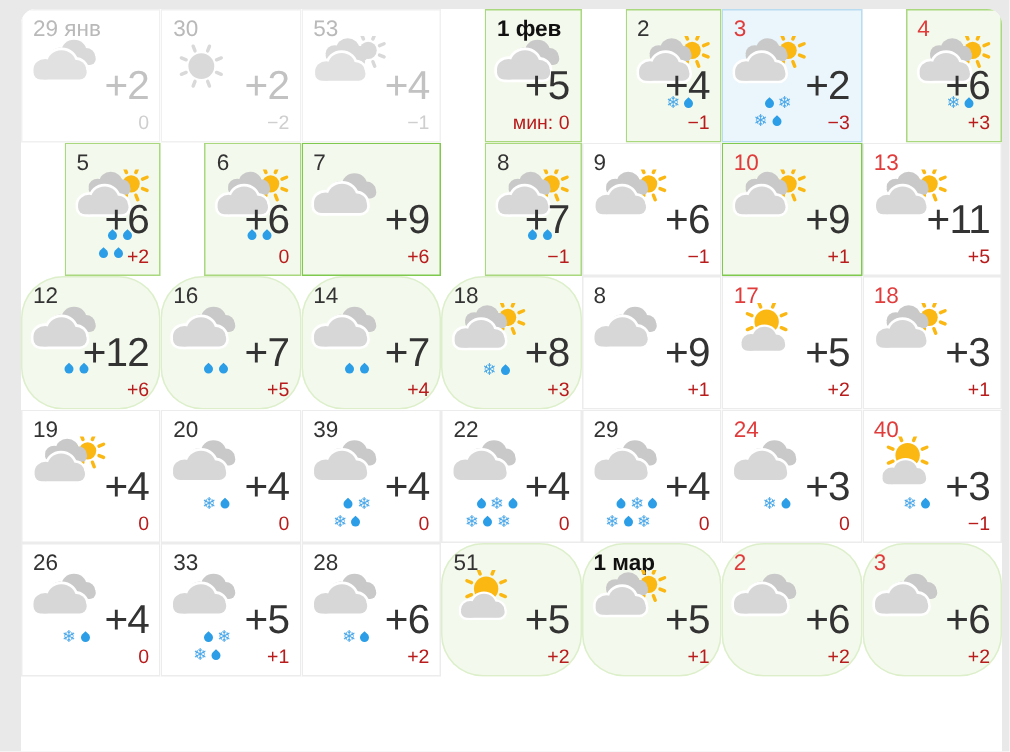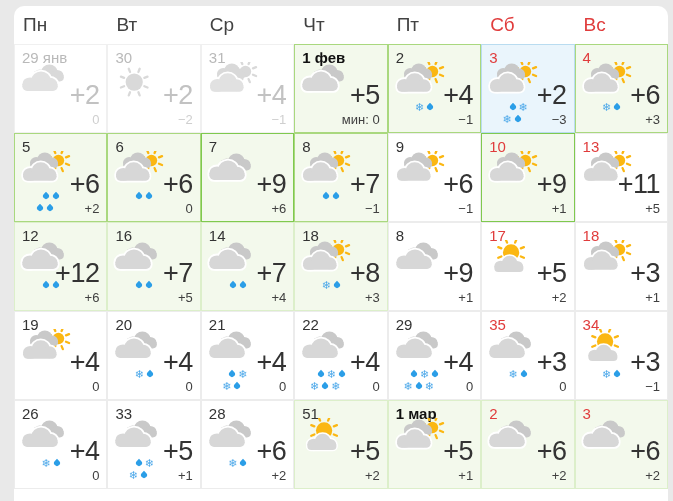--- a/index.html
+++ b/index.html
@@ -21,24 +21,24 @@
     padding-left:9px;font-size:19px;color:#424242;
   }
   .weekday.weekend{color:var(--red,#e03c3c);}
   .grid{
     display:grid;grid-template-columns:repeat(7,1fr);
     grid-auto-rows:89px;
   }
   .cell{position:relative;background:#fff;cursor:pointer;}
   .c-past       {box-shadow:inset 0 0 0 1px #f0f0f0;}
   .c-plain      {box-shadow:inset 0 0 0 1px #ececec;}
-  .c-green      {box-shadow:inset 0 0 0 1px var(--greenBorder);background:var(--greenBg);}
+  .c-green      {box-shadow:inset 0 0 0 1px var(--greenBorder);background:var(--greenBg);margin-left:29px;}
   .c-green-strong{box-shadow:inset 0 0 0 1px var(--greenStrong);background:var(--greenBg);z-index:2;}
   .c-today      {box-shadow:inset 0 0 0 1px var(--todayBorder);background:var(--todayBg);z-index:2;}
-  .c-green-soft {box-shadow:inset 0 0 0 1px var(--softBorder);background:var(--greenBg);}
+  .c-green-soft {box-shadow:inset 0 0 0 1px var(--softBorder);background:var(--greenBg);border-radius:28px;}
   .day-num{
     position:absolute;left:8px;top:5px;font-size:15px;color:#333;line-height:18px;
   }
   .num-weekend{color:var(--red,#e03c3c);}
   .num-bold{font-weight:bold;color:#111;}
   .num-past{color:#b9b9b9;}
   .icon{position:absolute;left:3px;top:18px;width:58px;height:44px;}
   .precip{position:absolute;left:6px;top:57px;width:58px;text-align:center;}
   .precip-row{line-height:12px;height:12px;white-space:nowrap;}
   .precip-row + .precip-row{margin-left:-8px;}
@@ -50,38 +50,29 @@
   }
   .snow{
     font-family:"DejaVu Sans",sans-serif;font-size:11px;color:#4aa7e9;
     margin:0 1px;vertical-align:middle;
   }
   .temp{
     position:absolute;right:8px;top:36px;font-size:27px;color:#333;
     letter-spacing:-0.5px;line-height:30px;
   }
   .min{
-    position:absolute;right:8px;bottom:6px;font-size:13px;color:#404040;
+    position:absolute;right:8px;bottom:6px;font-size:13px;color:#b91c1c;
   }
   .cell.past-cell .temp{color:#c2c2c2;}
   .cell.past-cell .min{color:#cfcfcf;}
 </style>
 </head>
 <body style="--pageBg: #e9e9e9; --red: #e03c3c; --greenBg: #f3f9ec; --greenBorder: #a9d87e; --greenStrong: #7fc94e; --todayBg: #eaf5fc; --todayBorder: #b9dcf0; --softBorder: #dcefca;">
 
 <div class="panel">
-  <div class="weekday-row">
-      <div class="weekday">Пн</div>
-      <div class="weekday">Вт</div>
-      <div class="weekday">Ср</div>
-      <div class="weekday">Чт</div>
-      <div class="weekday">Пт</div>
-      <div class="weekday weekend">Сб</div>
-      <div class="weekday weekend">Вс</div>
-    </div>
   <div class="grid">
       <div class="cell c-past past-cell">
         <span class="day-num num-past">29 янв</span>
         <span class="icon"><svg viewBox="0 0 60 46" width="58" height="44" aria-hidden="true">
             <g transform="translate(13,1) scale(0.82)" fill="#d9d9d9">
               <ellipse cx="13" cy="16" rx="8.5" ry="7.5"></ellipse>
               <ellipse cx="25" cy="11.5" rx="10.5" ry="9.5"></ellipse>
               <ellipse cx="35" cy="16" rx="8" ry="7"></ellipse>
               <rect x="4.5" y="13" width="39" height="10.5" rx="5.2"></rect>
             </g>
@@ -113,21 +104,21 @@
               <line x1="20.6" y1="10.4" x2="19.3" y2="7.1"></line>
               <line x1="29.4" y1="10.4" x2="30.7" y2="7.1"></line>
               <line x1="35.6" y1="16.6" x2="38.9" y2="15.3"></line>
             </g>
             <circle cx="25" cy="21" r="9" fill="#d9d9d9"></circle>
           </svg></span>
         <span class="temp">+2</span>
         <span class="min">−2</span>
       </div>
       <div class="cell c-past past-cell">
-        <span class="day-num num-past">31</span>
+        <span class="day-num num-past">53</span>
         <span class="icon"><svg viewBox="0 0 60 46" width="58" height="44" aria-hidden="true">
             <g stroke="#d9d9d9" stroke-width="2.4" stroke-linecap="round" fill="none">
               <line x1="50.9" y1="13.3" x2="54.1" y2="14.6"></line>
               <line x1="46.3" y1="17.9" x2="47.6" y2="21.1"></line>
               <line x1="39.7" y1="17.9" x2="38.4" y2="21.1"></line>
               <line x1="35.1" y1="13.3" x2="31.9" y2="14.6"></line>
               <line x1="35.1" y1="6.7" x2="31.9" y2="5.4"></line>
               <line x1="39.7" y1="2.1" x2="38.4" y2="-1.1"></line>
               <line x1="46.3" y1="2.1" x2="47.6" y2="-1.1"></line>
               <line x1="50.9" y1="6.7" x2="54.1" y2="5.4"></line>
@@ -821,21 +812,21 @@
               <rect x="4.5" y="13" width="39" height="10.5" rx="5.2"></rect>
             </g>
           </svg></span>
         <div class="precip">
           <div class="precip-row"><span class="snow">❄</span><span class="drop"></span></div>
         </div>
         <span class="temp">+4</span>
         <span class="min">0</span>
       </div>
       <div class="cell c-plain">
-        <span class="day-num ">21</span>
+        <span class="day-num ">39</span>
         <span class="icon"><svg viewBox="0 0 60 46" width="58" height="44" aria-hidden="true">
             <g transform="translate(13,1) scale(0.82)" fill="#c9c9c9">
               <ellipse cx="13" cy="16" rx="8.5" ry="7.5"></ellipse>
               <ellipse cx="25" cy="11.5" rx="10.5" ry="9.5"></ellipse>
               <ellipse cx="35" cy="16" rx="8" ry="7"></ellipse>
               <rect x="4.5" y="13" width="39" height="10.5" rx="5.2"></rect>
             </g>
             <g transform="translate(1,8) scale(0.95)" fill="#fff" stroke="#fff" stroke-width="4" stroke-linejoin="round">
               <ellipse cx="13" cy="16" rx="8.5" ry="7.5"></ellipse>
               <ellipse cx="25" cy="11.5" rx="10.5" ry="9.5"></ellipse>
@@ -908,21 +899,21 @@
             </g>
           </svg></span>
         <div class="precip">
           <div class="precip-row"><span class="drop"></span><span class="snow">❄</span><span class="drop"></span></div>
           <div class="precip-row"><span class="snow">❄</span><span class="drop"></span><span class="snow">❄</span></div>
         </div>
         <span class="temp">+4</span>
         <span class="min">0</span>
       </div>
       <div class="cell c-plain">
-        <span class="day-num num-weekend">35</span>
+        <span class="day-num num-weekend">24</span>
         <span class="icon"><svg viewBox="0 0 60 46" width="58" height="44" aria-hidden="true">
             <g transform="translate(13,1) scale(0.82)" fill="#c9c9c9">
               <ellipse cx="13" cy="16" rx="8.5" ry="7.5"></ellipse>
               <ellipse cx="25" cy="11.5" rx="10.5" ry="9.5"></ellipse>
               <ellipse cx="35" cy="16" rx="8" ry="7"></ellipse>
               <rect x="4.5" y="13" width="39" height="10.5" rx="5.2"></rect>
             </g>
             <g transform="translate(1,8) scale(0.95)" fill="#fff" stroke="#fff" stroke-width="4" stroke-linejoin="round">
               <ellipse cx="13" cy="16" rx="8.5" ry="7.5"></ellipse>
               <ellipse cx="25" cy="11.5" rx="10.5" ry="9.5"></ellipse>
@@ -936,21 +927,21 @@
               <rect x="4.5" y="13" width="39" height="10.5" rx="5.2"></rect>
             </g>
           </svg></span>
         <div class="precip">
           <div class="precip-row"><span class="snow">❄</span><span class="drop"></span></div>
         </div>
         <span class="temp">+3</span>
         <span class="min">0</span>
       </div>
       <div class="cell c-plain">
-        <span class="day-num num-weekend">34</span>
+        <span class="day-num num-weekend">40</span>
         <span class="icon"><svg viewBox="0 0 60 46" width="58" height="44" aria-hidden="true">
             <g stroke="#fbb712" stroke-width="2.4" stroke-linecap="round" fill="none">
               <line x1="38.2" y1="17.2" x2="41.4" y2="18.5"></line>
               <line x1="32.2" y1="23.2" x2="33.5" y2="26.4"></line>
               <line x1="23.8" y1="23.2" x2="22.5" y2="26.4"></line>
               <line x1="17.8" y1="17.2" x2="14.6" y2="18.5"></line>
               <line x1="17.8" y1="8.8" x2="14.6" y2="7.5"></line>
               <line x1="23.8" y1="2.8" x2="22.5" y2="-0.4"></line>
               <line x1="32.2" y1="2.8" x2="33.5" y2="-0.4"></line>
               <line x1="38.2" y1="8.8" x2="41.4" y2="7.5"></line>

